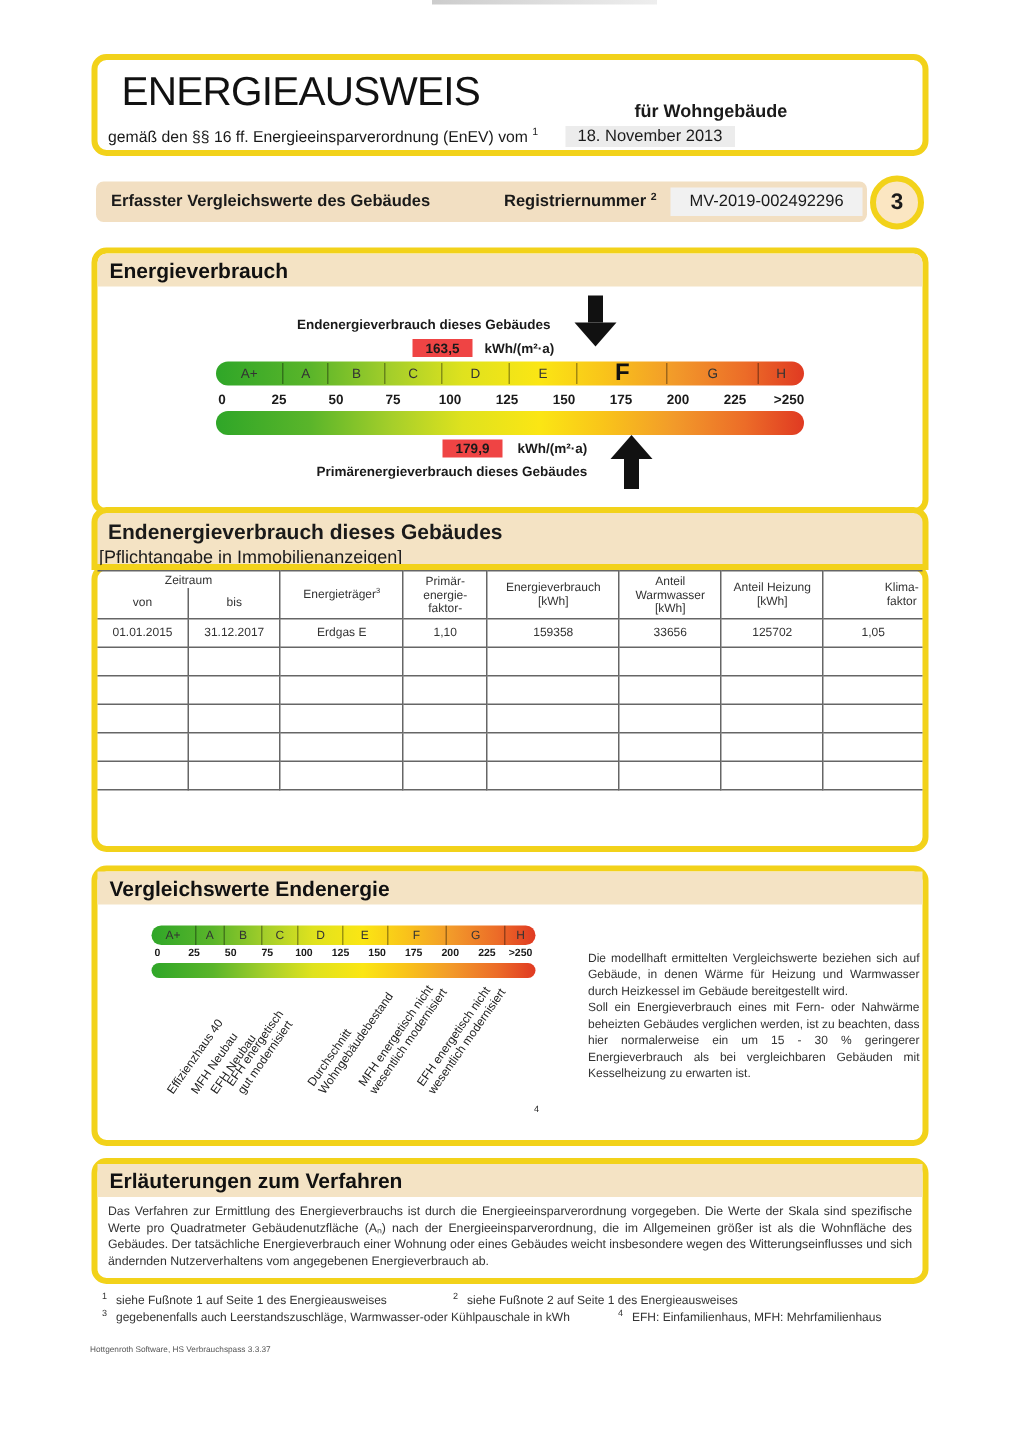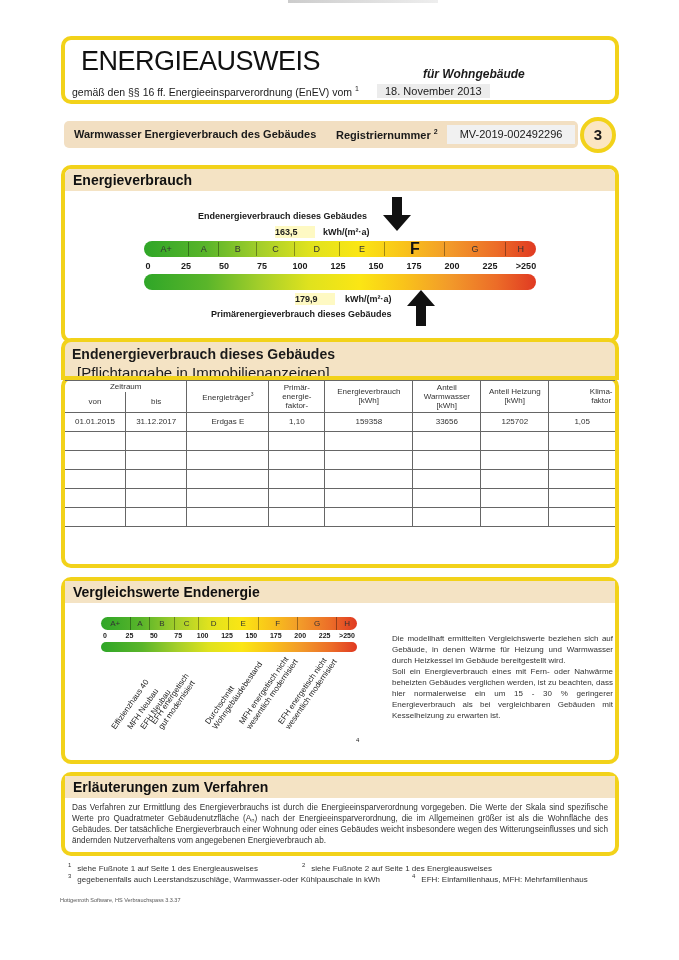--- a/index.html
+++ b/index.html
@@ -5,50 +5,50 @@
   * { box-sizing: border-box; margin: 0; padding: 0; }
   html, body { width: 679px; height: 960px; background: #ffffff; overflow: hidden; }
   body { position: relative; font-family: "Liberation Sans", sans-serif; color: #1a1a1a; }
 
   .box { position: absolute; border: 4px solid #f2d21a; border-radius: 10px; background: #fff; }
   .sec-head { background: #f4e3c4; padding: 3px 8px; font-weight: bold; font-size: 14px; color: #111; }
 
   
   #title-box { left: 61px; top: 36px; width: 558px; height: 68px; }
   #title-main { position: absolute; left: 16px; top: 6px; font-size: 27px; font-weight: normal; letter-spacing: -0.5px; color: #111; }
-  #title-sub { position: absolute; left: 358px; top: 27px; font-size: 12px; font-weight: bold; font-style: italic; }
+  #title-sub { position: absolute; left: 358px; top: 27px; font-size: 12px; font-weight: bold; }
   #title-law { position: absolute; left: 7px; top: 45px; font-size: 10.5px; }
   #title-law sup { font-size: 7px; }
   #title-date { position: absolute; left: 312px; top: 44px; background: #ececec; padding: 1px 8px; font-size: 11px; text-align: right; }
 
   
   #info-bar { position: absolute; left: 64px; top: 121px; width: 514px; height: 27px; background: #f2dfc2; border-radius: 5px; }
   #info-label { position: absolute; left: 10px; top: 7px; font-size: 11px; font-weight: bold; }
   #reg-label { position: absolute; left: 272px; top: 7px; font-size: 11px; font-weight: bold; }
   #reg-label sup { font-size: 7px; }
   #reg-value { position: absolute; left: 383px; top: 4px; width: 128px; height: 19px; background: #f1f1f1; font-size: 11px; text-align: center; line-height: 19px; }
   #page-circle { position: absolute; left: 580px; top: 117px; width: 36px; height: 36px; border-radius: 50%; border: 4px solid #f2d21a; background: #fbe6c2; font-weight: bold; font-size: 15px; text-align: center; line-height: 28px; }
 
   
   #ev-box { left: 61px; top: 165px; width: 558px; height: 178px; overflow: hidden; }
   .scale-label { position: absolute; font-size: 9px; font-weight: bold; }
-  .val-box { position: absolute; background: #fef9c3; font-size: 9px; font-weight: bold; height: 12px; line-height: 12px; }
+  .val-box { position: absolute; background: #ef4444; font-size: 9px; font-weight: bold; text-align: center; height: 12px; line-height: 12px; }
   .unit { position: absolute; font-size: 9px; font-weight: bold; }
   .scale-bar { position: absolute; border-radius: 8px; overflow: hidden;
     background: linear-gradient(90deg, #2fa628 0%, #5ab52a 16%, #a6cf2a 30%, #dfe21e 42%, #fbe614 55%, #f9c41a 66%, #f29a2a 78%, #ec6c28 90%, #e03a22 100%); }
   .scale-cells { position: absolute; display: flex; }
   .scale-cell { font-size: 9px; text-align: center; color: #333; border-right: 1px solid rgba(0,0,0,0.35); line-height: 14px; }
   .scale-cell:last-child { border-right: none; }
   .ticks { position: absolute; font-size: 9px; font-weight: bold; }
   .ticks span { position: absolute; transform: translateX(-50%); white-space: nowrap; }
 
   
   #sum-box { left: 61px; top: 338px; width: 558px; height: 42px; background: #f4e3c4; border-bottom-left-radius: 0; border-bottom-right-radius: 0; }
   #sum-title { position: absolute; left: 7px; top: 4px; font-size: 14px; font-weight: bold; }
-  #sum-sub { position: absolute; left: 12px; top: 22px; font-size: 15px; }
+  #sum-sub { position: absolute; left: 1px; top: 22px; font-size: 12px; }
   #sum-val { position: absolute; right: 0; top: 0; width: 130px; height: 34px; background: #eeeeee; font-size: 11px; text-align: right; padding-right: 8px; line-height: 34px; }
 
   
   #tab-box { left: 61px; top: 376px; width: 558px; height: 192px; }
   table { border-collapse: collapse; width: 100%; font-size: 8px; }
   th, td { border: 1px solid #666; text-align: center; font-weight: normal; color: #333; }
   th { padding: 1px 2px; }
   td { height: 19px; }
   tr > :first-child { border-left: none; }
   tr > :last-child { border-right: none; }
@@ -75,21 +75,21 @@
 <div id="top-smudge"></div>
 
 <div class="box" id="title-box">
   <div id="title-main">ENERGIEAUSWEIS</div>
   <div id="title-sub">für Wohngebäude</div>
   <div id="title-law"><span>gemäß den §§ 16 ff. Energieeinsparverordnung (EnEV) vom</span> <sup>1</sup></div>
   <div id="title-date">18. November 2013</div>
 </div>
 
 <div id="info-bar">
-  <div id="info-label">Warmwasser Energieverbrauch des Gebäudes</div>
+  <div id="info-label">Erfasster Vergleichswerte des Gebäudes</div>
   <div id="reg-label"><span>Registriernummer</span> <sup>2</sup></div>
   <div id="reg-value">MV-2019-002492296</div>
 </div>
 <div id="page-circle">3</div>
 
 <div class="box" id="ev-box">
   <div class="sec-head">Energieverbrauch</div>
   <div class="scale-label" style="left:133px; top:42px;">Endenergieverbrauch dieses Gebäudes</div>
   <div class="val-box" style="left:210px; top:57px; width:40px;">163,5</div>
   <div class="unit" style="left:258px; top:58px;">kWh/(m²·a)</div>

